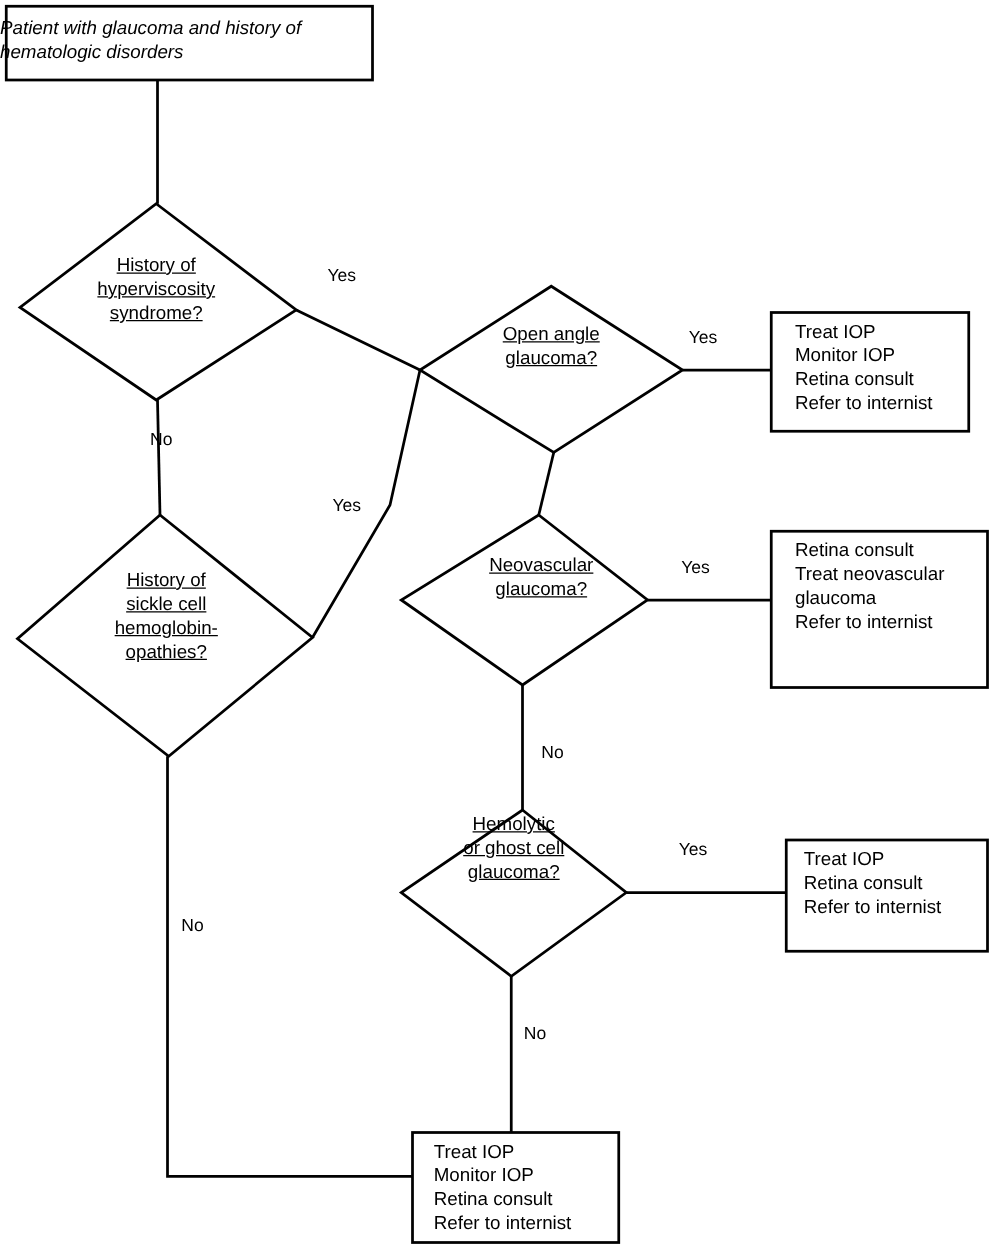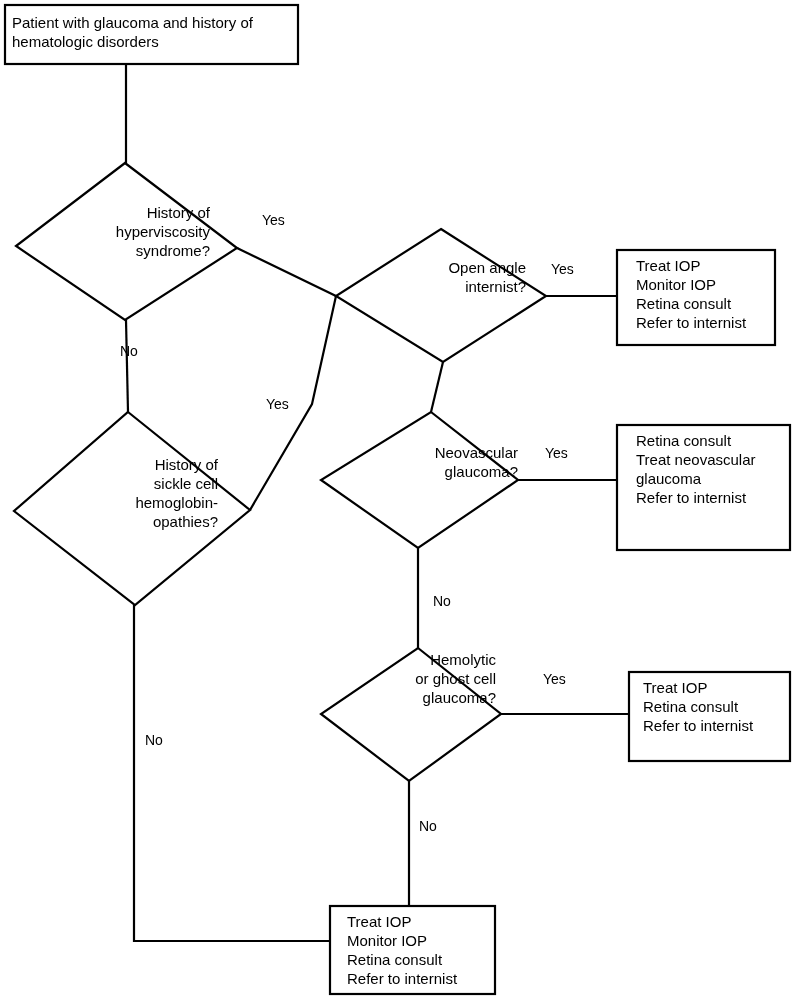--- a/index.html
+++ b/index.html
@@ -45,21 +45,22 @@
     color: #000000;
     font-family: "Liberation Sans", sans-serif;
     font-size: 15px;
     line-height: 19px;
     white-space: pre-line;
   }
   .box-text {
     text-align: left;
   }
   .diamond-text {
-    text-align: right;
+    text-align: center;
+    text-decoration: underline;
   }
   .edge-label {
     font-size: 14px;
     line-height: 17px;
   }
 </style>
 </head>
 <body>
 
 <div id="flowchart-root">
@@ -102,34 +103,34 @@
 
     <rect class="shape-stroke" x="617" y="250" width="158" height="95"></rect>
 
     <rect class="shape-stroke" x="617" y="425" width="173" height="125"></rect>
 
     <rect class="shape-stroke" x="629" y="672" width="161" height="89"></rect>
 
     <rect class="shape-stroke" x="330" y="906" width="165" height="88"></rect>
   </svg>
 
-  <div class="node-text box-text" style="left:12px; top:13px; width:275px;">Patient with glaucoma and history of
+  <div class="node-text box-text" style="left:0; top:13px; width:275px;font-style:italic;">Patient with glaucoma and history of
 hematologic disorders</div>
 
   <div class="node-text diamond-text" style="left:40px; top:203px; width:170px;">History of
 hyperviscosity
 syndrome?</div>
 
   <div class="node-text diamond-text" style="left:48px; top:455px; width:170px;">History of
 sickle cell
 hemoglobin-
 opathies?</div>
 
   <div class="node-text diamond-text" style="left:356px; top:258px; width:170px;">Open angle
-internist?</div>
+glaucoma?</div>
 
   <div class="node-text diamond-text" style="left:348px; top:443px; width:170px;">Neovascular
 glaucoma?</div>
 
   <div class="node-text diamond-text" style="left:326px; top:650px; width:170px;">Hemolytic
 or ghost cell
 glaucoma?</div>
 
   <div class="node-text box-text" style="left:636px; top:256px; width:145px;">Treat IOP
 Monitor IOP

